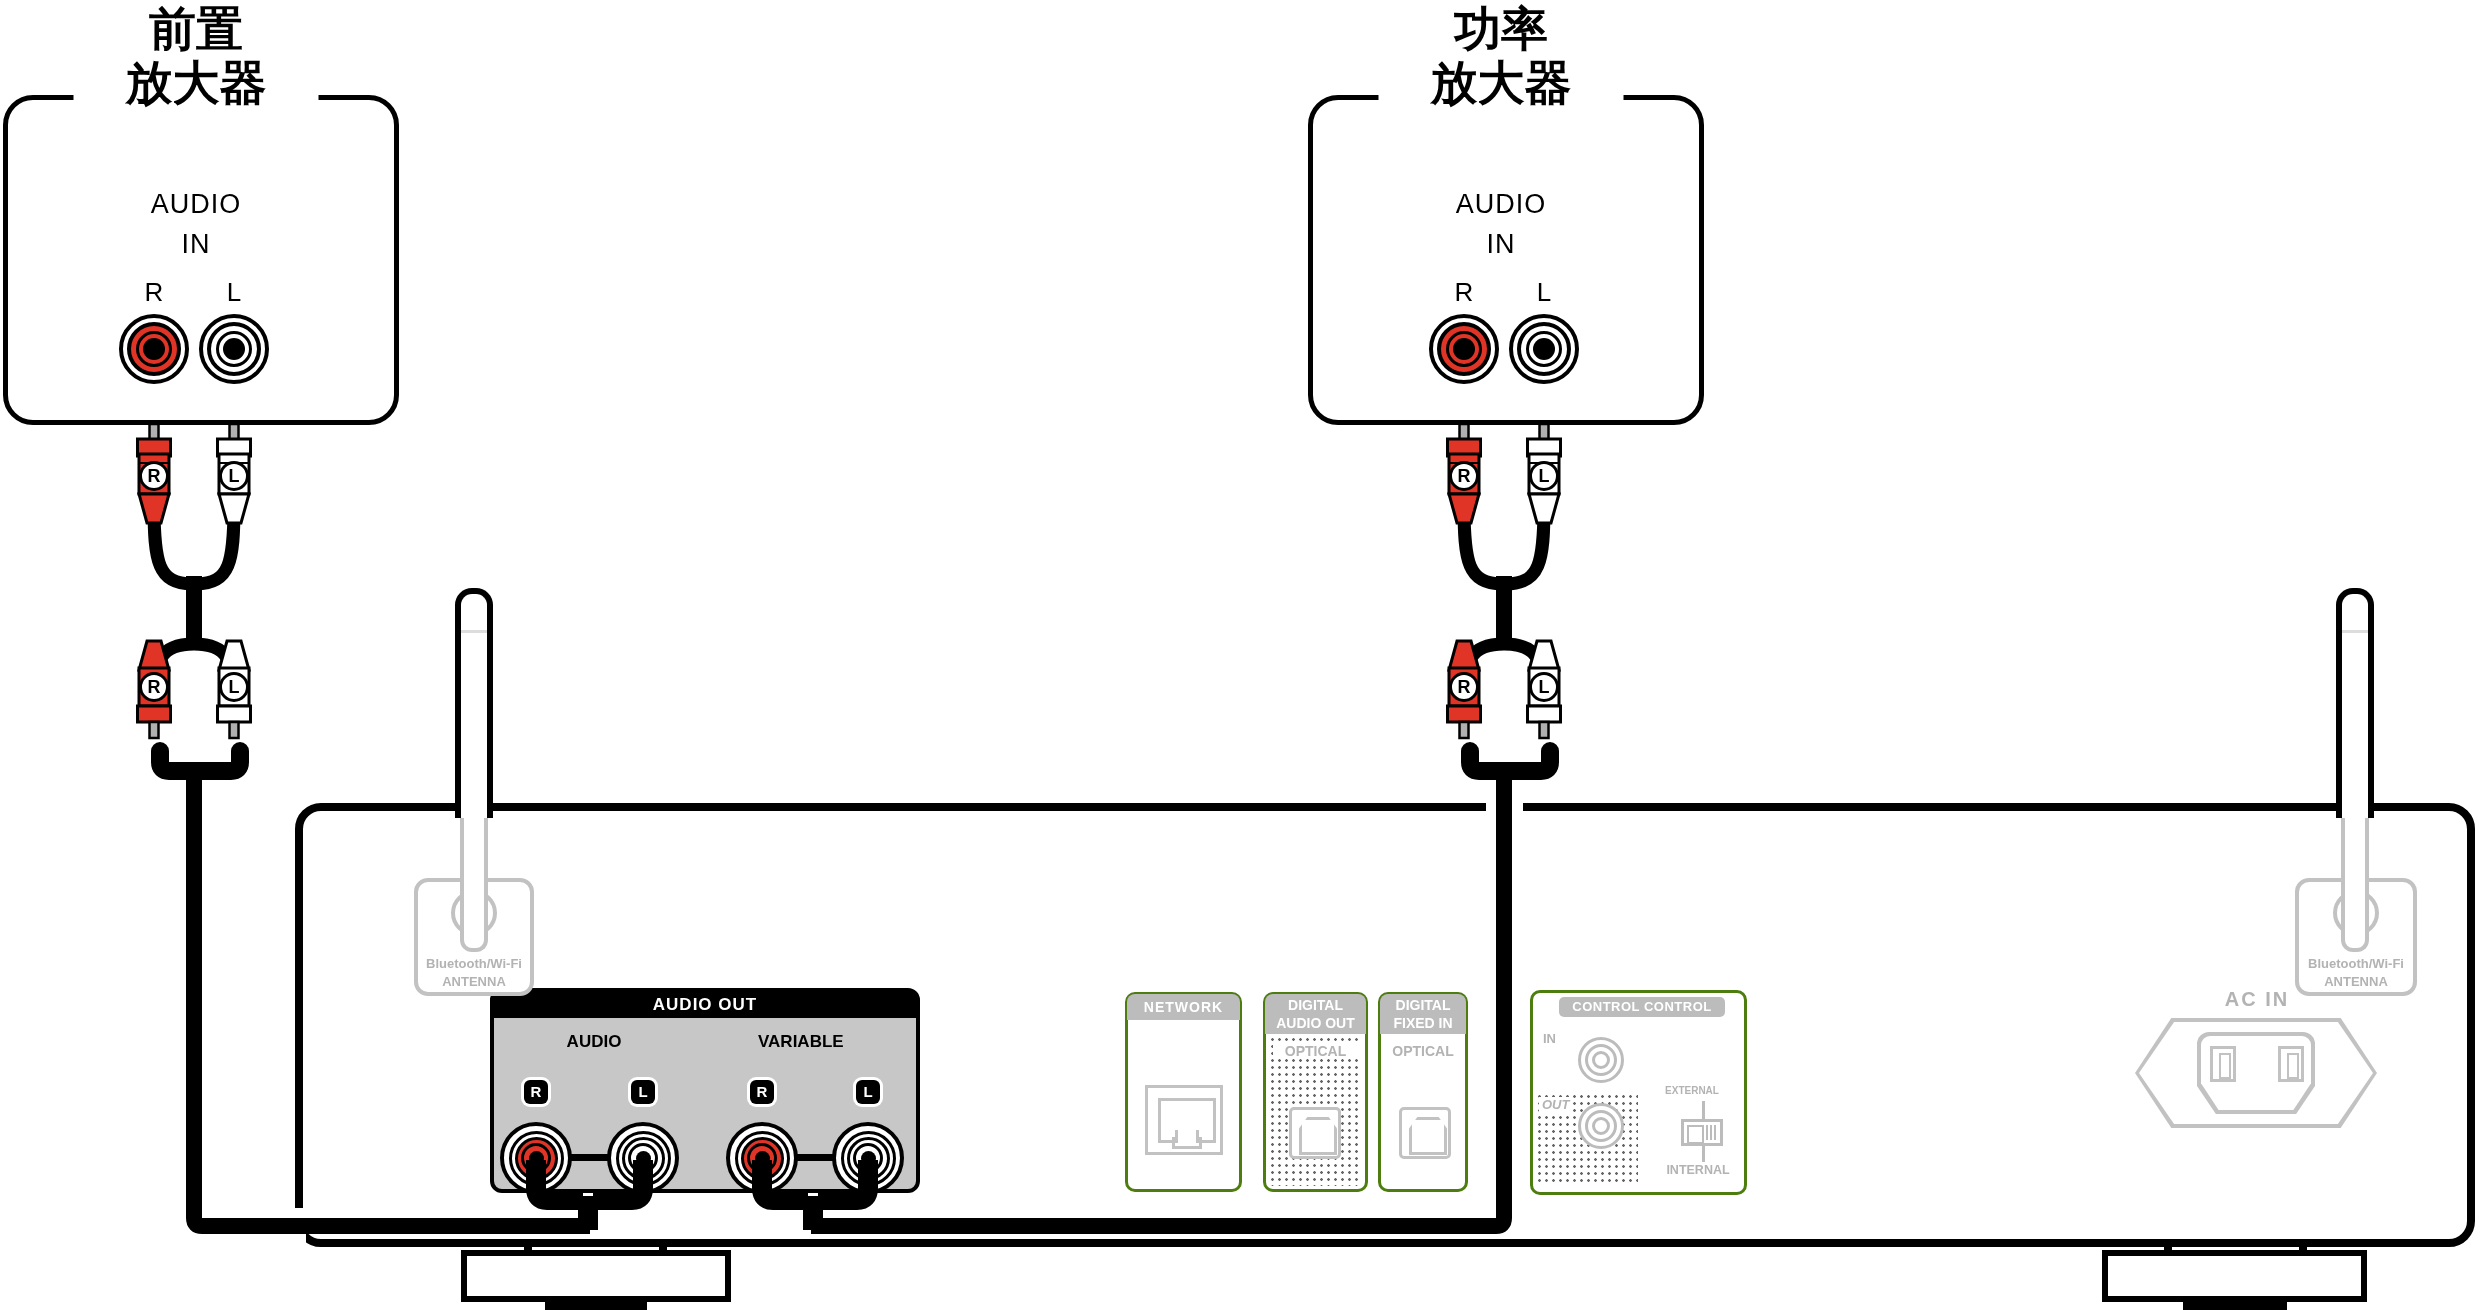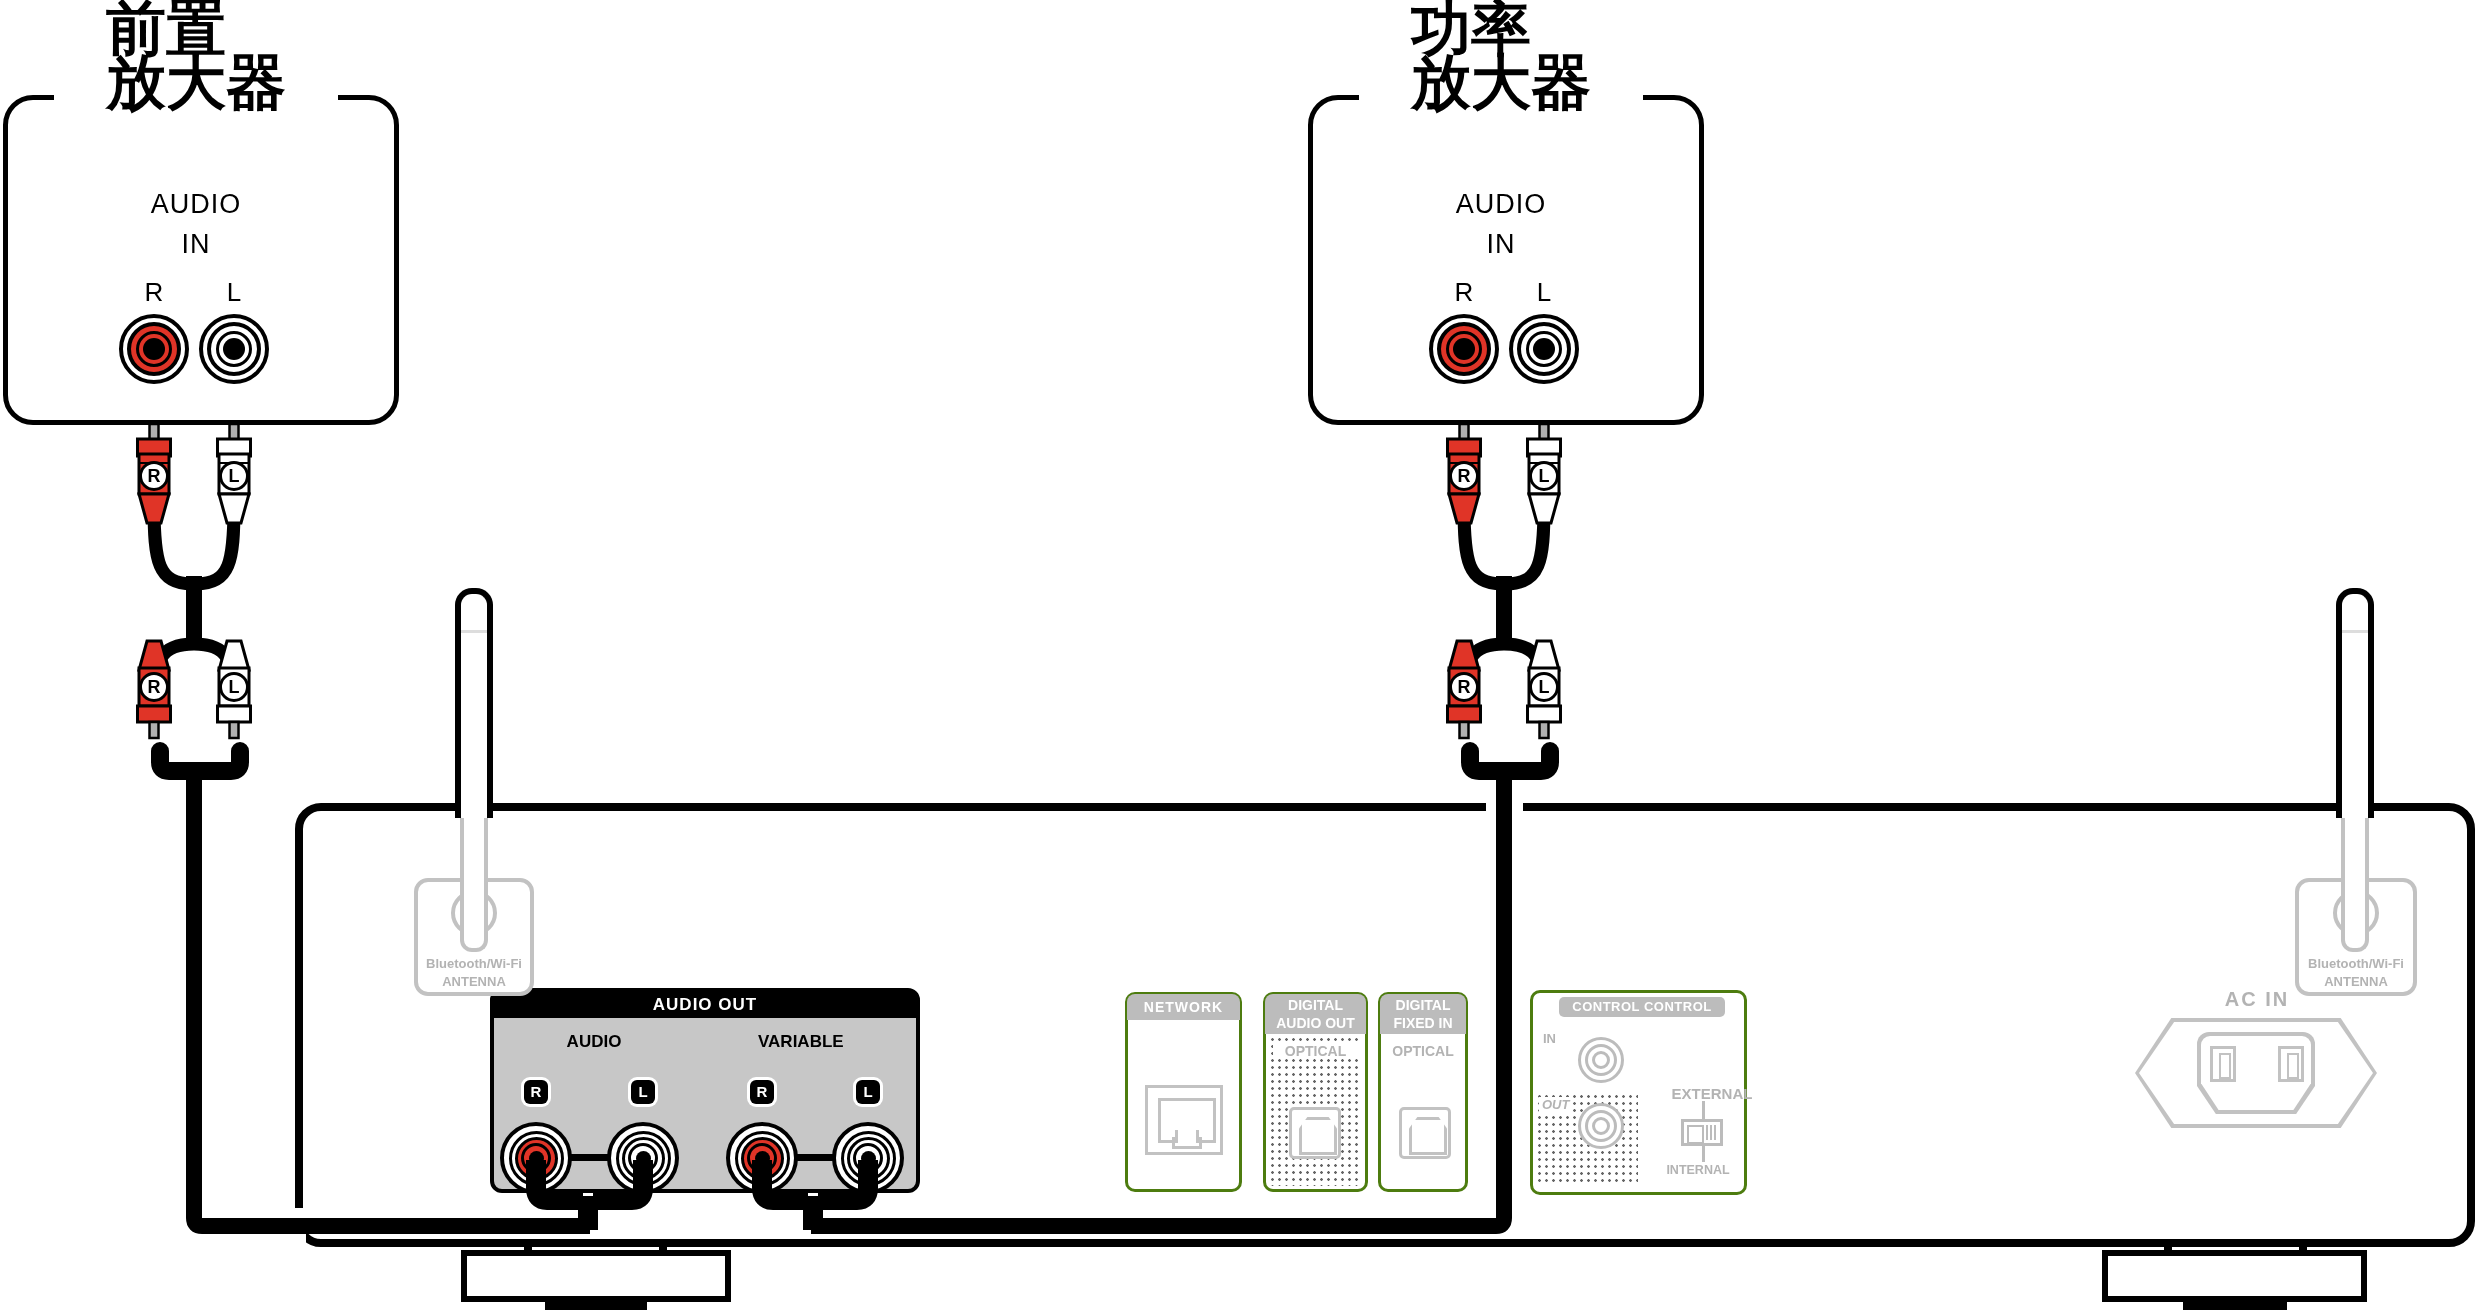--- a/index.html
+++ b/index.html
@@ -1,21 +1,21 @@
 <!DOCTYPE html>
 <html><head>
 <meta charset="utf-8">
 <style>
   html,body{margin:0;padding:0;background:#fff;}
   .stage{position:relative;width:2481px;height:1310px;background:#fff;overflow:hidden;
          font-family:"Liberation Sans","DejaVu Sans",sans-serif;color:#000;}
   .abs{position:absolute;}
   
   .amp-box{position:absolute;border:5px solid #000;border-radius:30px;background:#fff;}
-  .amp-title{position:absolute;font-size:60px;font-weight:600;line-height:54px;
+  .amp-title{position:absolute;text-align:center;font-size:47px;font-weight:600;line-height:54px;
              background:#fff;padding:0 52px;white-space:nowrap;transform:translateX(-50%);z-index:3;}
   .amp-text{position:absolute;text-align:center;font-size:27px;font-weight:500;letter-spacing:1px;transform:translateX(-50%);z-index:2;}
   .amp-rl{position:absolute;font-size:26px;font-weight:400;transform:translateX(-50%);z-index:2;}
   
   .jk{display:flex;align-items:center;justify-content:center;border-radius:50%;}
   .ajack{position:absolute;width:62px;height:62px;border:4px solid #000;background:#fff;z-index:2;}
   .ajack .a1{width:46px;height:46px;border:4px solid #000;}
   .ajack .a2{width:30px;height:30px;border:3px solid #000;}
   .ajack .adot{width:22px;height:22px;background:#000;border-radius:50%;}
   .pjack{position:absolute;width:64px;height:64px;border:4px solid #000;background:#fff;z-index:2;}
@@ -173,21 +173,21 @@
           <div class="g2"></div>
         </div>
       </div>
     <div class="dots" style="position:absolute;left:3px;top:100px;width:102px;height:92px;"></div>
     <div class="gtxt" style="left:6px;top:104px;font-size:13px;background:#fff;padding:0 3px;z-index:3;font-style:italic;">OUT</div>
     <div class="gjack jk" style="left:45px;top:110px;z-index:3;">
       <div class="g1 jk" style="border-radius:50%;">
           <div class="g2"></div>
         </div>
       </div>
-    <div class="gtxt" style="left:134px;top:92px;width:90px;text-align:center;font-size:15px;">EXTERNAL</div>
+    <div class="gtxt" style="left:114px;top:92px;width:90px;text-align:center;font-size:10px;">EXTERNAL</div>
     <div class="gline" style="left:169px;top:108px;width:3px;height:18px;"></div>
     <div style="position:absolute;left:148px;top:126px;width:42px;height:27px;border:3px solid #bcbcbc;background:#fff;box-sizing:border-box;">
       <div style="position:absolute;left:3px;top:3px;width:13px;height:15px;border:2px solid #bcbcbc;"></div>
       <div style="position:absolute;left:18px;top:3px;width:16px;height:15px;
                   background:repeating-linear-gradient(90deg,#bcbcbc 0 2px,#fff 2px 4px);"></div>
     </div>
     <div class="gline" style="left:169px;top:153px;width:3px;height:16px;"></div>
     <div class="gtxt" style="left:120px;top:170px;width:90px;text-align:center;font-size:12.5px;">INTERNAL</div>
   </div>
 

